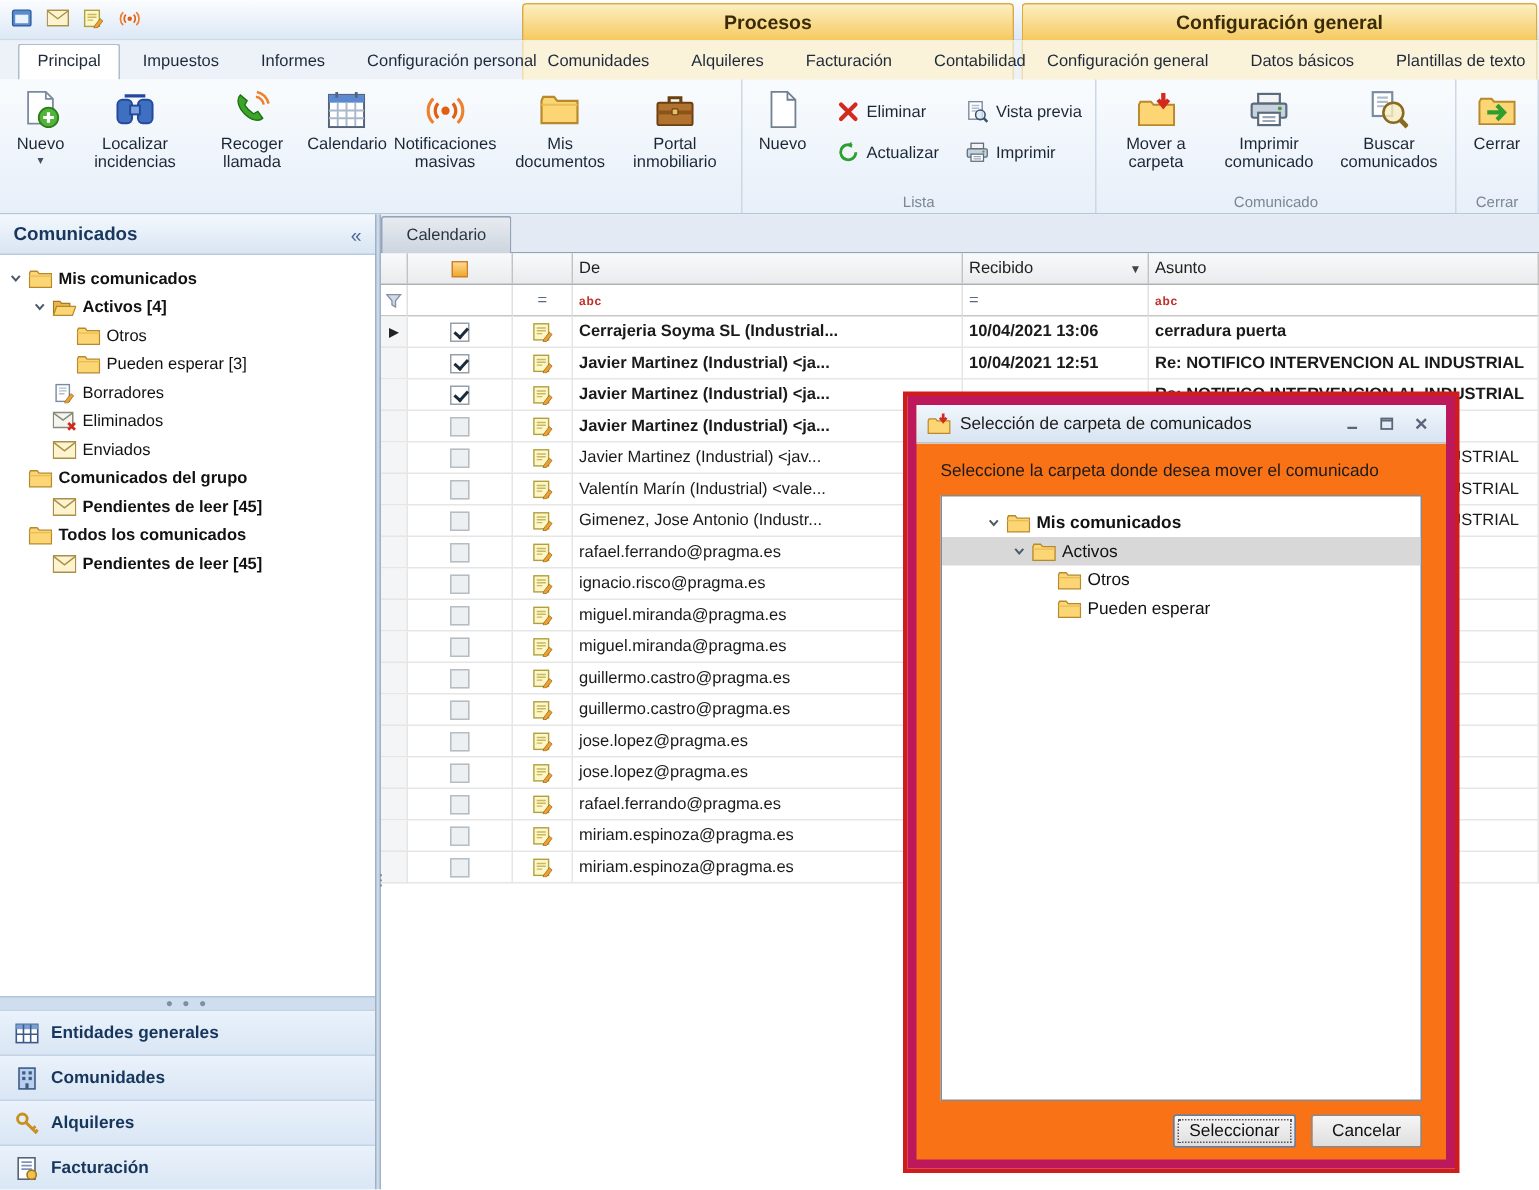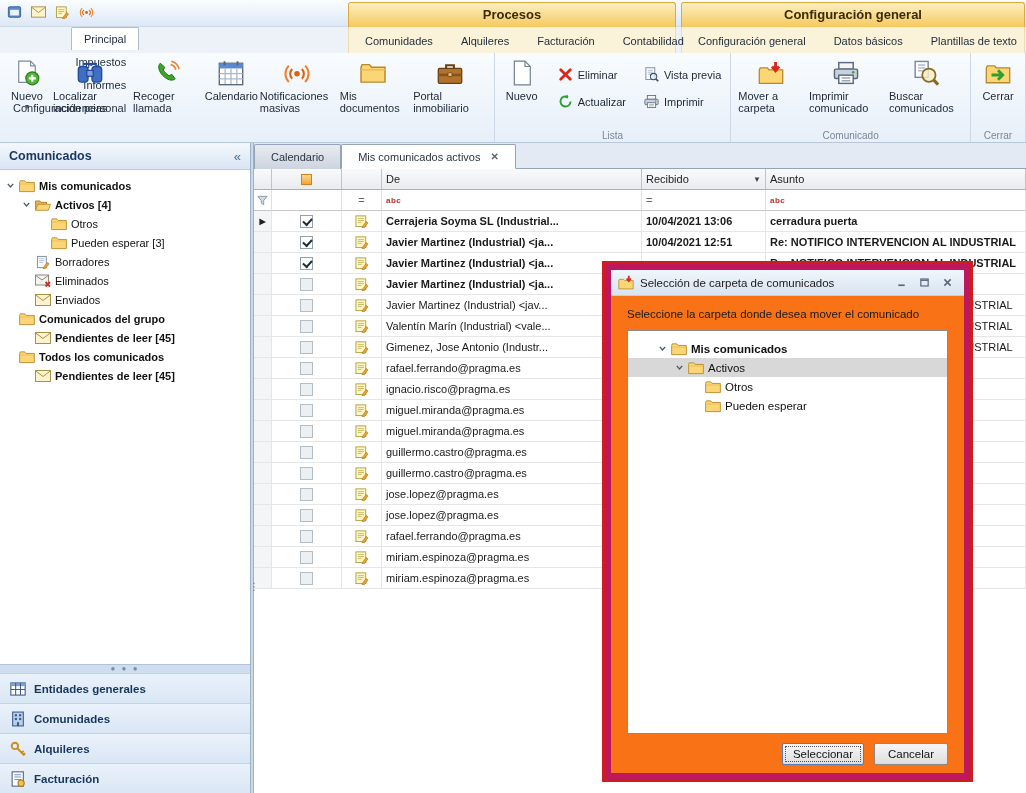--- a/index.html
+++ b/index.html
@@ -19,21 +19,21 @@
   .tabrow { position:relative; height:26px; background:#edf2f9; }
   .ctx-tint { position:absolute; top:0; height:26px; background:#fbf2da; border-left:1px solid #ecddb0; border-right:1px solid #ecddb0; }
   .tabs { position:absolute; top:0; height:26px; display:flex; align-items:flex-end; }
   .rtab { height:24px; line-height:22px; padding:0 12px; margin-right:2px; color:#1e2a3a; border:1px solid transparent; border-bottom:none; border-radius:2px 2px 0 0; white-space:nowrap; }
   .rtab.active { background:#fff; border-color:#aebcce; }
 
   
   .ribbon { height:90px; background:linear-gradient(#f9fcfe,#e7eff9); border-bottom:1px solid #b7c6d9; display:flex; }
   .rgroup { position:relative; display:flex; align-items:flex-start; padding:2px 4px 14px 4px; border-right:1px solid #ccd8e6; }
   .rgroup-label { position:absolute; left:0; right:0; bottom:1px; text-align:center; font-size:10px; color:#7b8795; }
-  .bigbtn { min-width:46px; max-width:80px; display:flex; flex-direction:column; align-items:center; padding:5px 3px 0 3px; height:74px; border-radius:3px; color:#1c2736; }
+  .bigbtn { min-width:46px; max-width:80px; display:flex; flex-direction:column; align-items:center; padding:5px 3px 0 3px; height:74px; border-radius:3px; text-align:center; color:#1c2736; }
   .bigbtn .ic { width:26px; height:26px; }
   .bigbtn .lbl { margin-top:4px; line-height:12px; font-size:11px; }
   .drop { font-size:8px; color:#44506a; margin-top:1px; line-height:8px; }
   .smallcols { display:flex; padding-top:10px; }
   .scol { display:flex; flex-direction:column; gap:8px; margin-left:8px; }
   .smallbtn { display:flex; align-items:center; gap:5px; padding:2px 5px; border-radius:2px; white-space:nowrap; color:#1c2736; }
   .smallbtn .ic { width:15px; height:15px; }
 
   
   .mainrow { display:flex; height:650px; }
@@ -268,21 +268,21 @@
       <span>Procesos</span>
     </div>
     <div class="ctx-header ctx-config">
       <span>Configuración general</span>
     </div>
   </div>
 
   <div class="tabrow">
     <div class="ctx-tint" style="left:348px;width:328px;"></div>
     <div class="ctx-tint" style="left:681px;width:344px;"></div>
-    <div class="tabs" id="tabs-main" style="left:0;flex-direction:column;">
+    <div class="tabs" id="tabs-main" style="left:12px;">
         <div class="rtab active">Principal</div>
         <div class="rtab">Impuestos</div>
         <div class="rtab">Informes</div>
         <div class="rtab">Configuración personal</div>
       </div>
     <div class="tabs" id="tabs-procesos" style="left:352px;">
         <div class="rtab">Comunidades</div>
         <div class="rtab">Alquileres</div>
         <div class="rtab">Facturación</div>
         <div class="rtab">Contabilidad</div>
@@ -533,24 +533,20 @@
           </div>
         </div>
     </div>
 
     <div class="vsplit"></div>
 
     <div class="content">
       <div class="doc-tabs" id="doc-tabs">
           <div class="dtab">
             <span>Calendario</span>
-          </div>
-          <div class="dtab active">
-            <span>Mis comunicados activos</span>
-            <span class="x">✕</span>
           </div>
         </div>
       <div class="grid">
         <div class="grow ghead">
           <div class="gc c0"></div>
           <div class="gc c1">
               <span class="hsel"></span>
             </div>
           <div class="gc c2"></div>
           <div class="gc c3">

